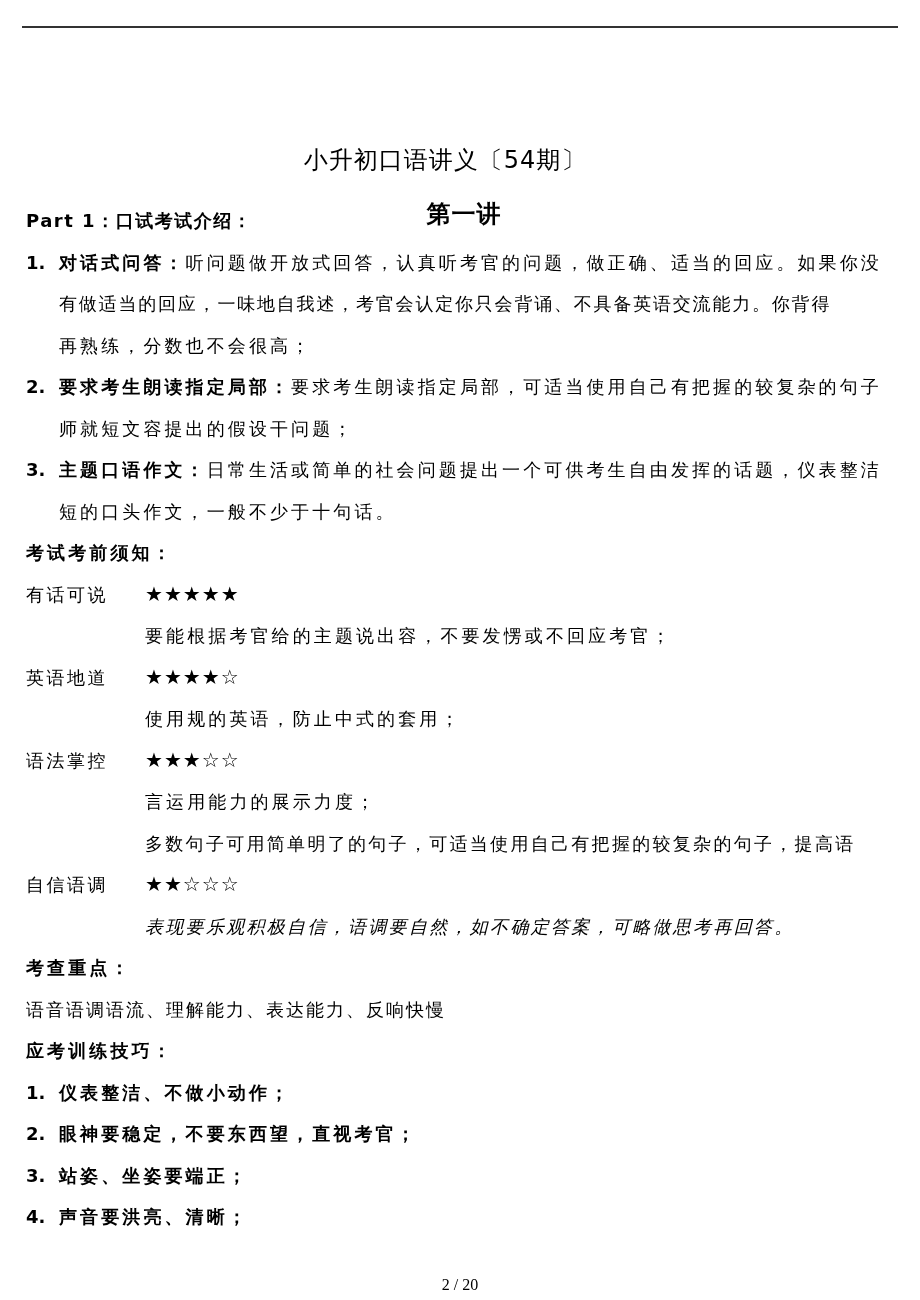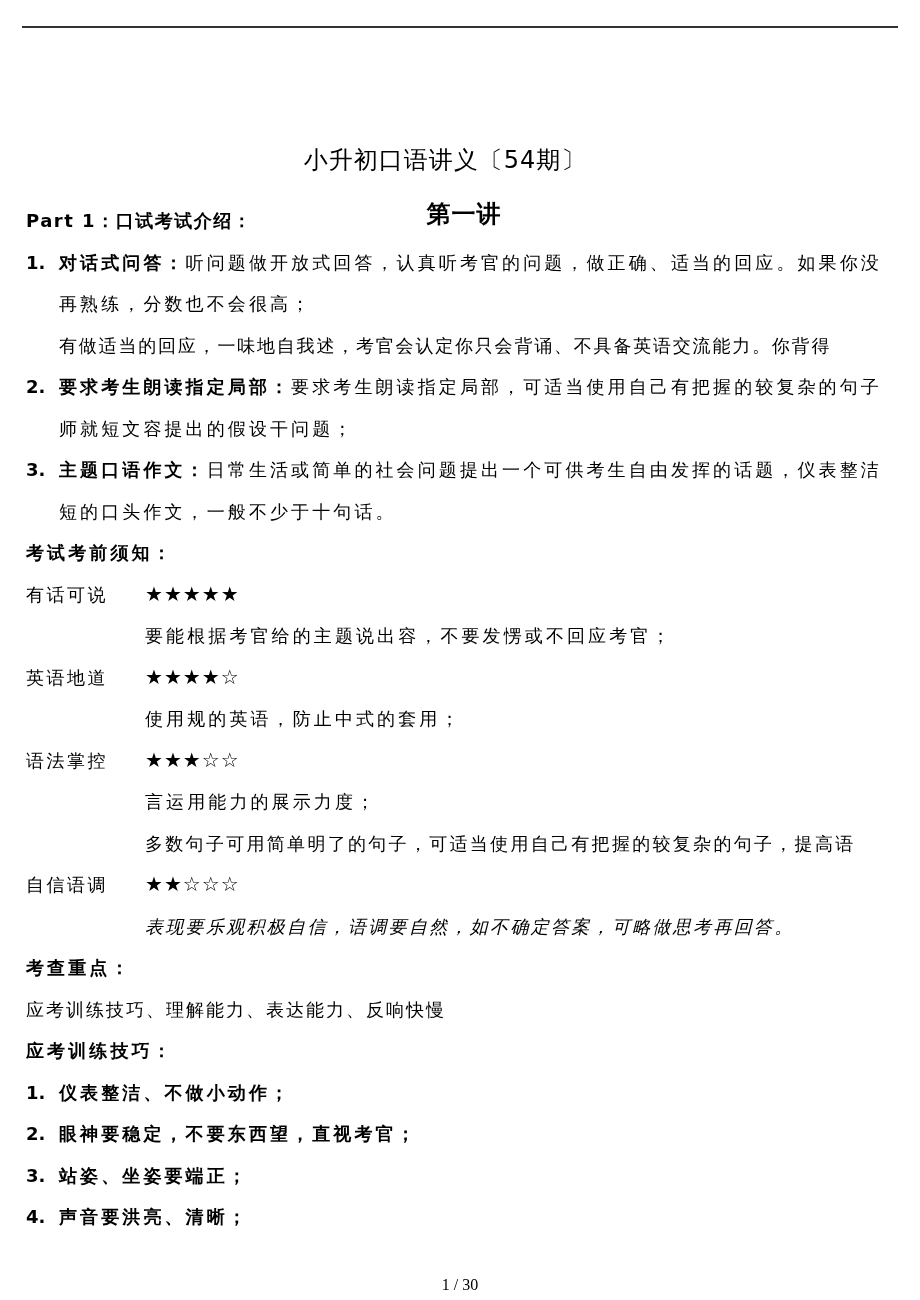--- a/index.html
+++ b/index.html
@@ -65,22 +65,22 @@
 <div class="title main"><span>小升初口语讲义〔54期〕</span></div>
 <div class="title sub">第一讲</div>
 
 <div class="content">
 
   <div class="line b" style="letter-spacing:1.5px;">Part 1：口试考试介绍：</div>
 
   <div class="line">
     <span class="num">1.</span><span class="b">对话式问答：</span><span>听问题做开放式回答，认真听考官的问题，做正确、适当的回应。如果你没</span>
   </div>
+  <div class="line indent tight">有做适当的回应，一味地自我述，考官会认定你只会背诵、不具备英语交流能力。你背得</div>
   <div class="line indent">再熟练，分数也不会很高；</div>
-  <div class="line indent tight">有做适当的回应，一味地自我述，考官会认定你只会背诵、不具备英语交流能力。你背得</div>
 
   <div class="line">
     <span class="num">2.</span><span class="b">要求考生朗读指定局部：</span><span>要求考生朗读指定局部，可适当使用自己有把握的较复杂的句子</span>
   </div>
   <div class="line indent">师就短文容提出的假设干问题；</div>
 
   <div class="line">
     <span class="num">3.</span><span class="b">主题口语作文：</span><span>日常生活或简单的社会问题提出一个可供考生自由发挥的话题，仪表整洁</span>
   </div>
   <div class="line indent">短的口头作文，一般不少于十句话。</div>
@@ -106,30 +106,30 @@
   <div class="line rate-desc">言运用能力的展示力度；</div>
   <div class="line rate-desc" style="letter-spacing:2.3px;">多数句子可用简单明了的句子，可适当使用自己有把握的较复杂的句子，提高语</div>
 
   <div class="line rate-row">
     <span class="rate-label">自信语调</span>
     <span class="stars">★★☆☆☆</span>
   </div>
   <div class="line rate-desc" style="letter-spacing:2.3px;font-style:italic;">表现要乐观积极自信，语调要自然，如不确定答案，可略做思考再回答。</div>
 
   <div class="line b">考查重点：</div>
-  <div class="line" style="letter-spacing:2px;">应考训练技巧、理解能力、表达能力、反响快慢</div>
+  <div class="line" style="letter-spacing:2px;">语音语调语流、理解能力、表达能力、反响快慢</div>
 
   <div class="line b">应考训练技巧：</div>
   <div class="line b">
     <span class="num">1.</span><span>仪表整洁、不做小动作；</span>
   </div>
   <div class="line b">
     <span class="num">2.</span><span>眼神要稳定，不要东西望，直视考官；</span>
   </div>
   <div class="line b">
     <span class="num">3.</span><span>站姿、坐姿要端正；</span>
   </div>
   <div class="line b">
     <span class="num">4.</span><span>声音要洪亮、清晰；</span>
   </div>
 </div>
 
-<div class="page-num">1 / 30</div>
+<div class="page-num">2 / 20</div>
 
 </body></html>

